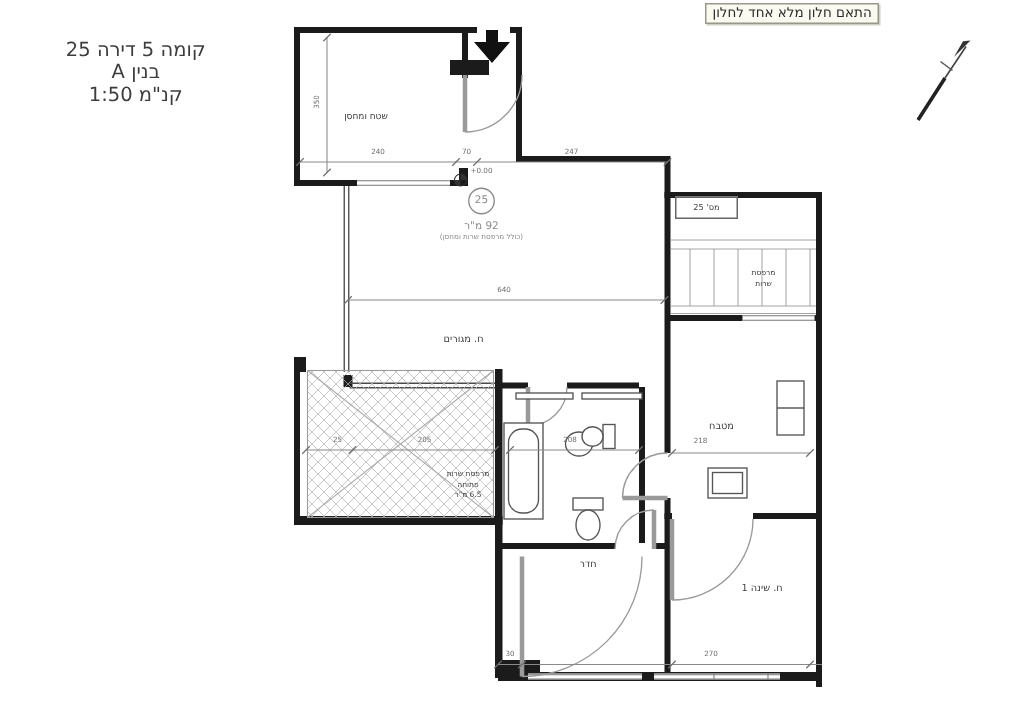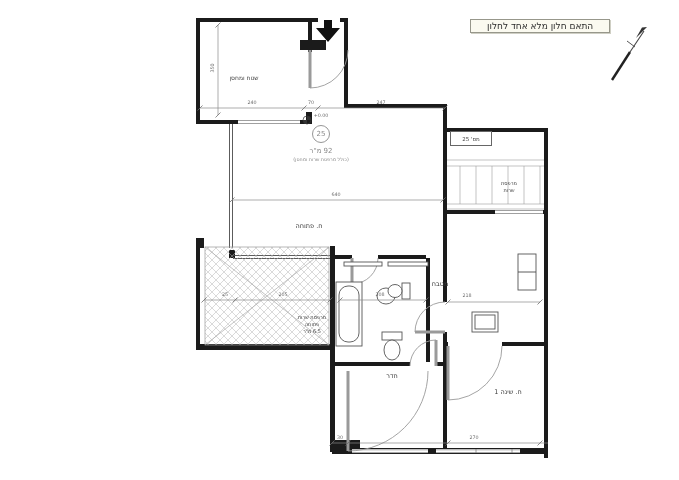--- a/index.html
+++ b/index.html
@@ -20,22 +20,22 @@
   .plan-label{position:absolute;transform:translate(-50%,-50%);white-space:nowrap;
               color:var(--label);line-height:1;}
   .dim-label{position:absolute;transform:translate(-50%,-50%);white-space:nowrap;
              color:var(--dimtext);font-size:4.8px;line-height:1;}
   .rot{transform:translate(-50%,-50%) rotate(-90deg);}
   .gray{color:#8a8a8a;}
   #title-block{position:absolute;left:28px;top:26px;width:125px;text-align:center;
                color:var(--label);font-size:13px;line-height:15px;}
   #title-block span{display:block;}
   #note-box{position:absolute;left:470px;top:2px;border:1px solid var(--noteborder);
-            background:var(--notebg);padding:1px 16px;font-size:9px;color:#2a2a2a;
-            box-shadow:1px 1px 0 #cfcfc4;margin-top:17px;}
+            background:var(--notebg);padding:1px 4px;font-size:9px;color:#2a2a2a;
+            box-shadow:1px 1px 0 #cfcfc4;}
   #unit-box{position:absolute;left:450px;top:131px;width:40px;height:13px;
             border:0.8px solid #666;background:#fff;display:flex;align-items:center;
             justify-content:center;font-size:5.5px;color:#444;}
 </style>
 </head>
 <body>
 
 <div id="stage">
 
   <svg id="plan-svg" width="679" height="480" viewBox="0 0 679 480">
@@ -215,28 +215,33 @@
     <polygon points="324,20 332,20 332,28 340,28 328,42 316,28 324,28" fill="#111"></polygon>
 
     <g>
       <line x1="612" y1="80" x2="630" y2="52" stroke="#222" stroke-width="2.4"></line>
       <line x1="630" y1="52" x2="644" y2="31" stroke="#444" stroke-width="1.1"></line>
       <polygon points="647,27 636,38 642,27.5" fill="#333"></polygon>
       <line x1="627" y1="41" x2="635" y2="47" stroke="#555" stroke-width="1"></line>
     </g>
   </svg>
 
+  <div id="title-block" dir="rtl">
+    <span>קומה 5 דירה 25</span>
+    <span>בנין A</span>
+    <span>קנ"מ 1:50</span>
+  </div>
 
   <div id="note-box" dir="rtl">התאם חלון מלא אחד לחלון</div>
 
   <div id="unit-box" dir="rtl">מס' 25</div>
 
   <span class="plan-label" style="left:244px;top:78px;font-size:6px" dir="rtl">שטח ומחסן</span>
-  <span class="plan-label" style="left:309px;top:226px;font-size:6.5px" dir="rtl">ח. פתוחה</span>
-  <span class="plan-label" style="left:440px;top:284px;font-size:6.5px" dir="rtl">מטבח</span>
+  <span class="plan-label" style="left:309px;top:226px;font-size:6.5px" dir="rtl">ח. מגורים</span>
+  <span class="plan-label" style="left:481px;top:284px;font-size:6.5px" dir="rtl">מטבח</span>
   <span class="plan-label" style="left:392px;top:376px;font-size:6.5px" dir="rtl">חדר</span>
   <span class="plan-label" style="left:508px;top:392px;font-size:6.5px" dir="rtl">ח. שינה 1</span>
   <span class="plan-label" style="left:312px;top:317px;font-size:5px" dir="rtl">מרפסת שרות</span>
   <span class="plan-label" style="left:312px;top:324px;font-size:5px" dir="rtl">פתוחה</span>
   <span class="plan-label" style="left:312px;top:331px;font-size:5px" dir="rtl">6.5 מ"ר</span>
   <span class="plan-label" style="left:509px;top:183px;font-size:5px" dir="rtl">מרפסת</span>
   <span class="plan-label" style="left:509px;top:190px;font-size:5px" dir="rtl">שרות</span>
 
   <span class="plan-label gray" style="left:321px;top:134px;font-size:7px">25</span>
   <span class="plan-label gray" style="left:321px;top:151px;font-size:7px" dir="rtl">92 מ"ר</span>

